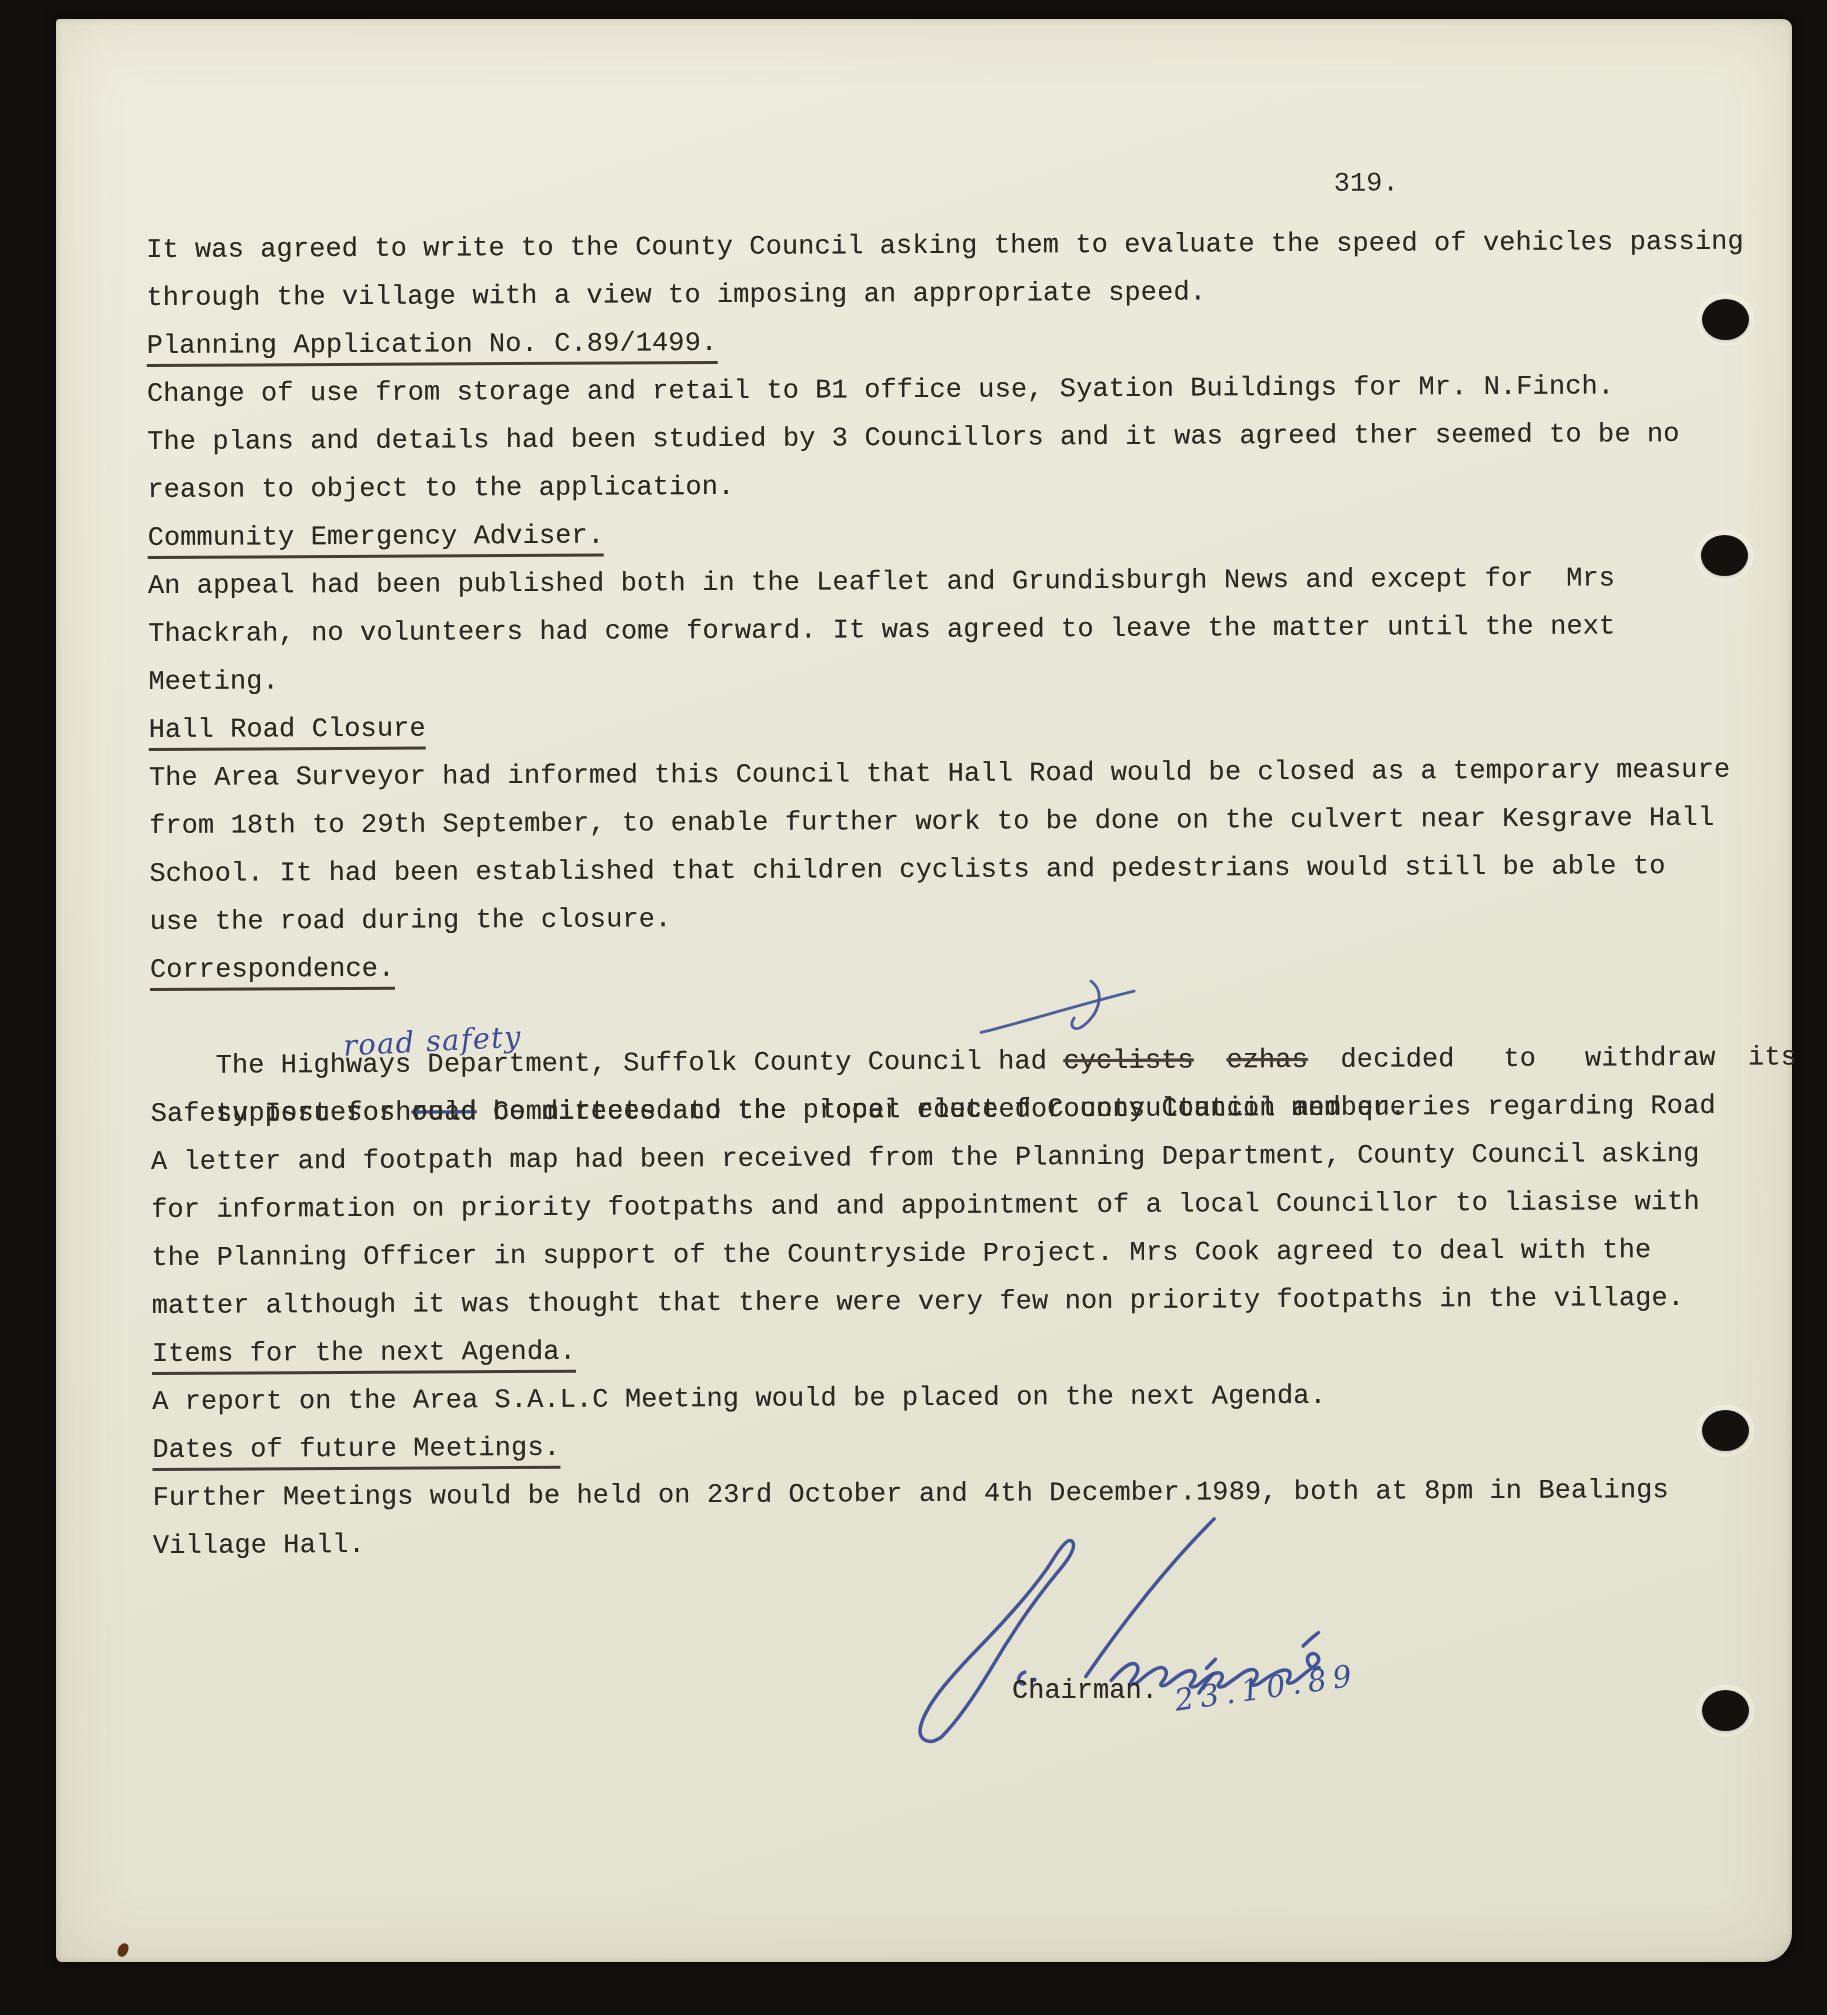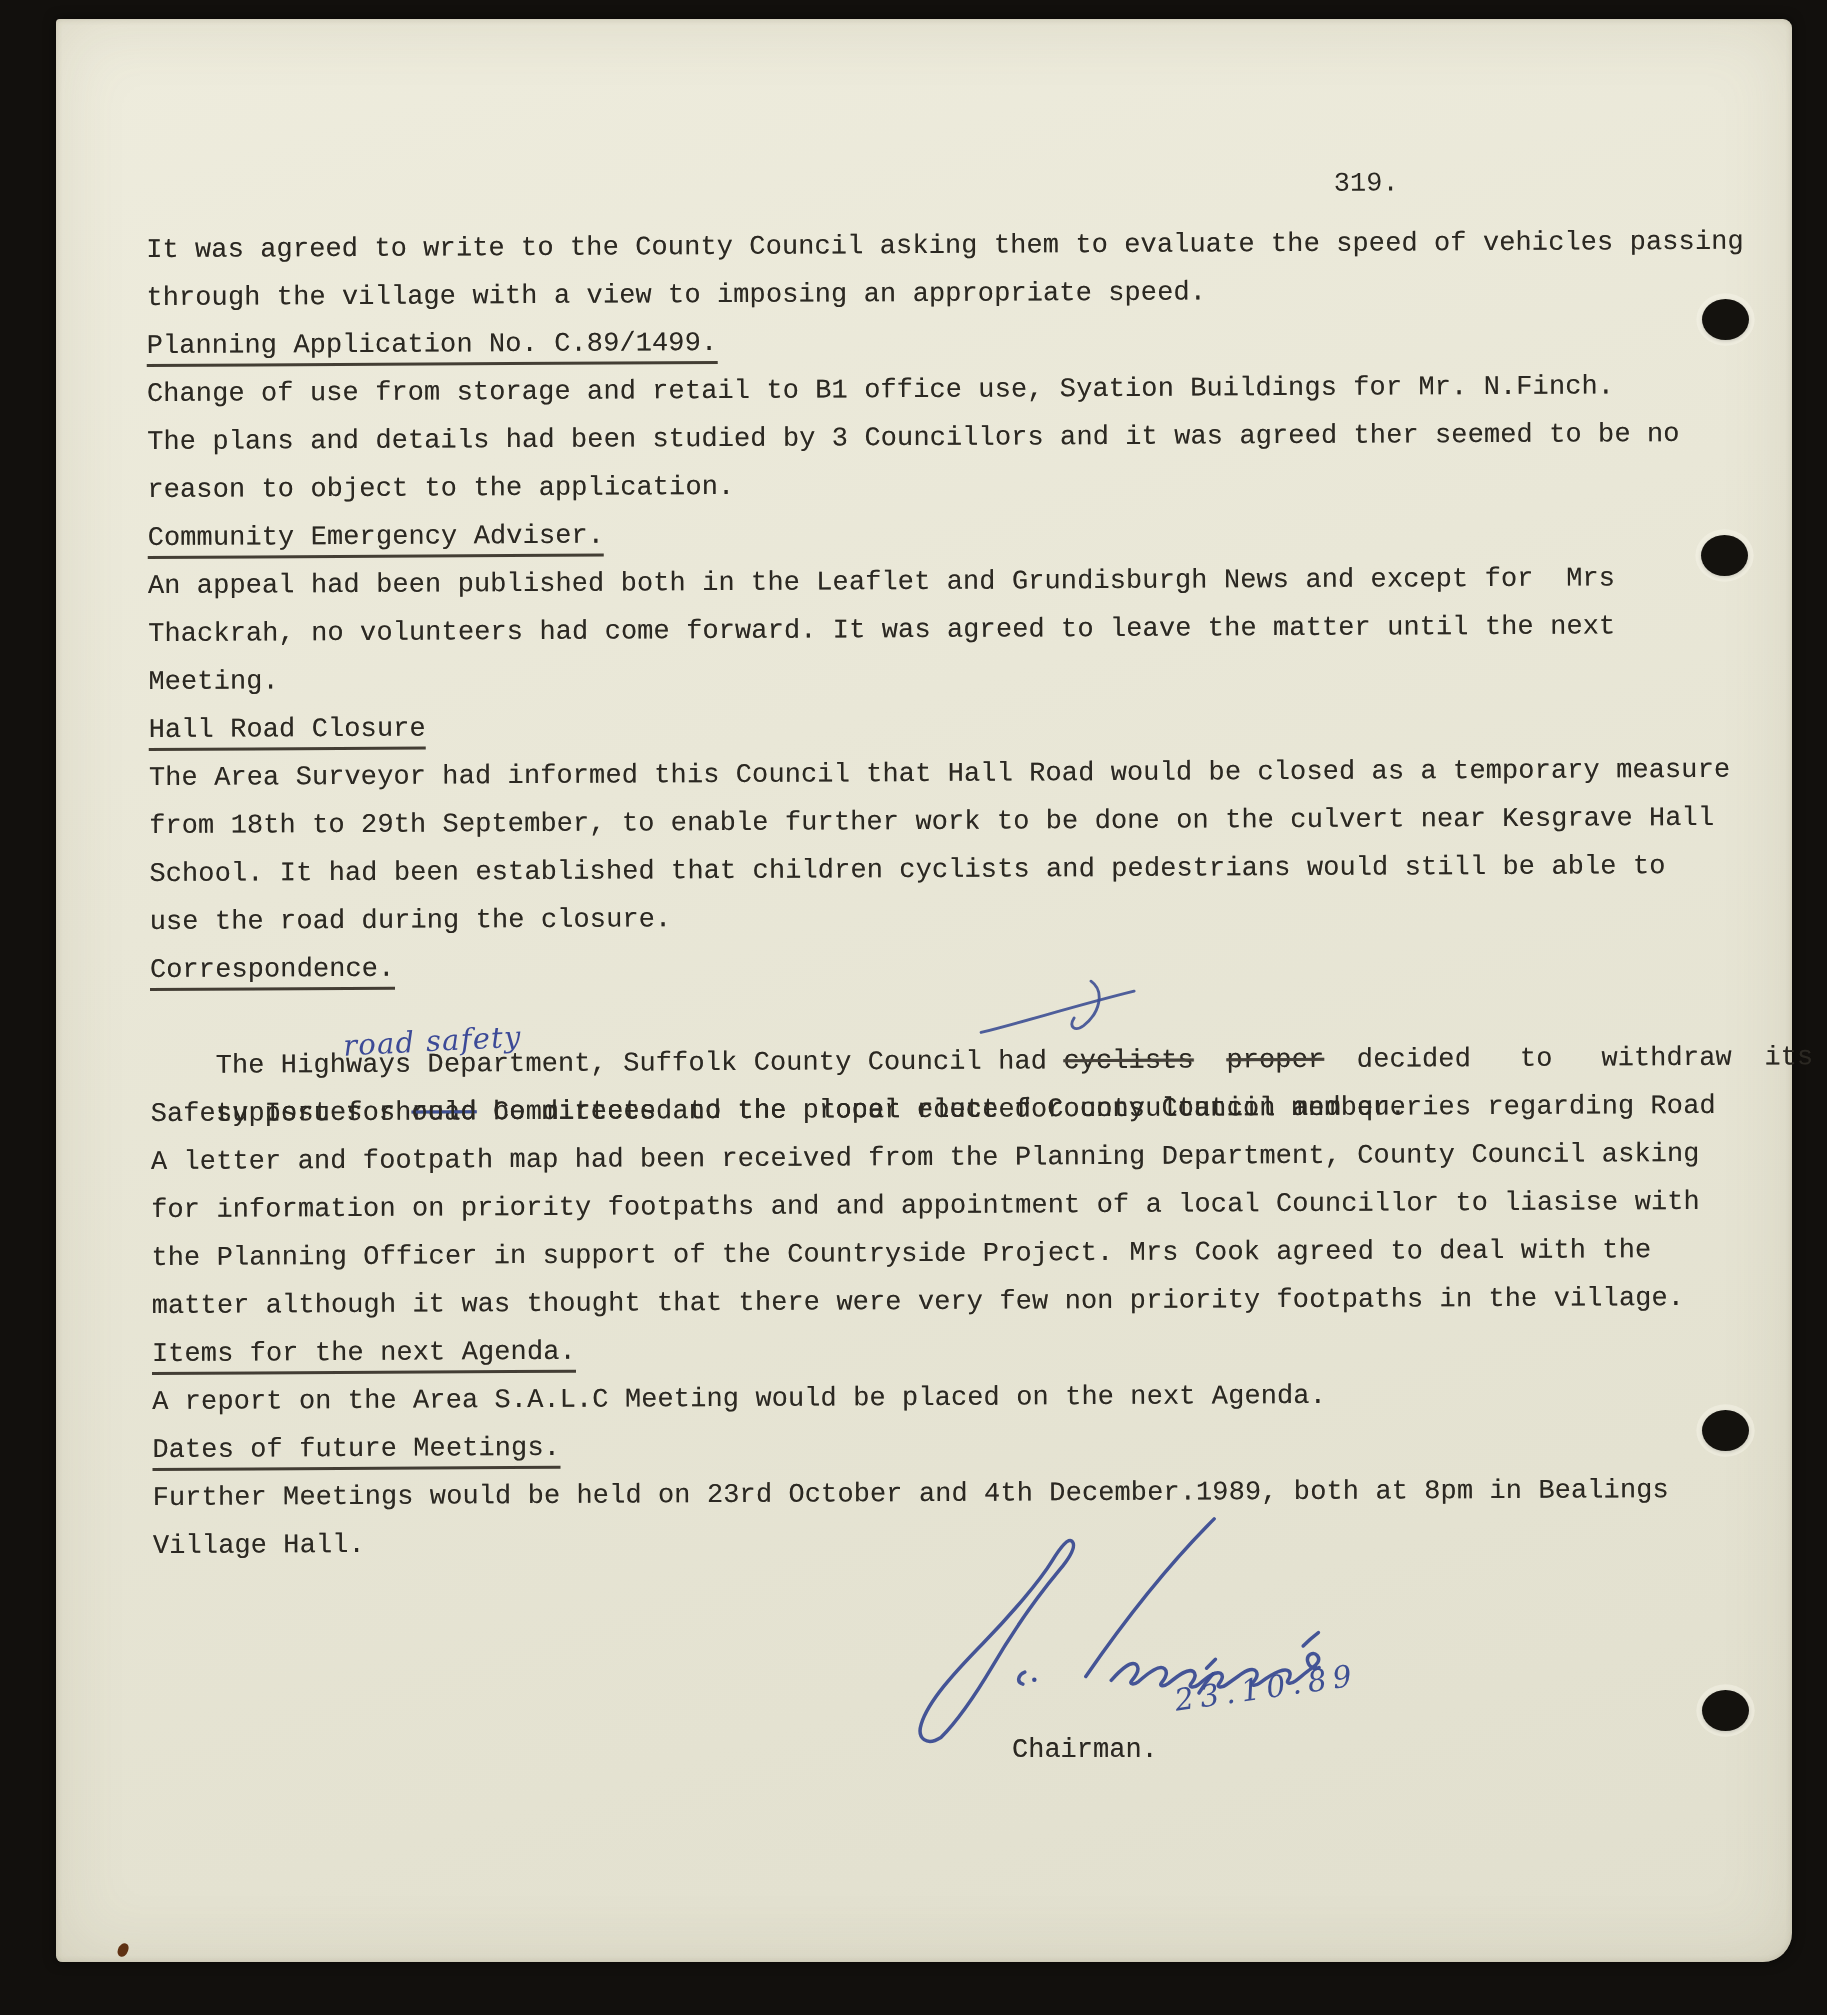--- a/index.html
+++ b/index.html
@@ -46,21 +46,21 @@
     background:#14120e;
     box-shadow:0 0 0 5.7px rgba(245,243,232,.5), 0 1.3px 3.8px rgba(0,0,0,.35);
   }
   .annotation-ink{
     position:absolute;left:343px;top:1024px;
     font-family:"DejaVu Serif", serif;font-style:italic;
     font-size:29px;color:#3c4a97;letter-spacing:1.3px;
     transform:rotate(-3deg);white-space:pre;
   }
   .chairman{
-    position:absolute;left:1012px;top:1735px;
+    position:absolute;left:1012px;top:1676px;
     font-size:27px;color:#2b2822;white-space:pre;
     text-shadow:0 0 0.6px rgba(43,40,34,.45);
   }
   .sig-date{
     position:absolute;left:1174px;top:1670px;
     font-family:"DejaVu Serif", serif;font-style:italic;
     font-size:30px;color:#3d4f93;letter-spacing:6.4px;
     transform:rotate(-8deg);white-space:pre;
   }
   .signature-svg{position:absolute;left:858px;top:1482px;width:509px;height:286px;}
@@ -98,21 +98,21 @@
   <div class="ln">Thackrah, no volunteers had come forward. It was agreed to leave the matter until the next</div>
   <div class="ln">Meeting.</div>
   <div class="ln"><span class="u">Hall Road Closure</span></div>
   <div class="ln">The Area Surveyor had informed this Council that Hall Road would be closed as a temporary measure</div>
   <div class="ln">from 18th to 29th September, to enable further work to be done on the culvert near Kesgrave Hall</div>
   <div class="ln">School. It had been established that children cyclists and pedestrians would still be able to</div>
   <div class="ln">use the road during the closure.</div>
   <div class="ln"><span class="u">Correspondence.</span></div>
 
   <div class="ln">
-    <span>The Highways Department, Suffolk County Council had </span><span class="struck">cyclists</span><span>  </span><span class="struck">proper</span><span>  decided   to   withdraw  its</span>
+    <span>The Highways Department, Suffolk County Council had </span><span class="struck">cyclists</span><span>  </span><span class="struck">ezhas</span><span>  decided   to   withdraw  its</span>
     <svg class="pen-mark" viewBox="0 0 300 120">
       <path class="ink-thin" d="M10,96 C70,82 160,54 252,32"></path>
       <path class="ink-thin" d="M184,16 C206,32 198,66 172,86 C158,96 148,88 157,74"></path>
     </svg>
   </div>
 
   <div class="ln">
     <span>support for </span><span class="struck-pen">road</span><span> Committees and the proper route for consultation and queries regarding Road</span>
   </div>
 

